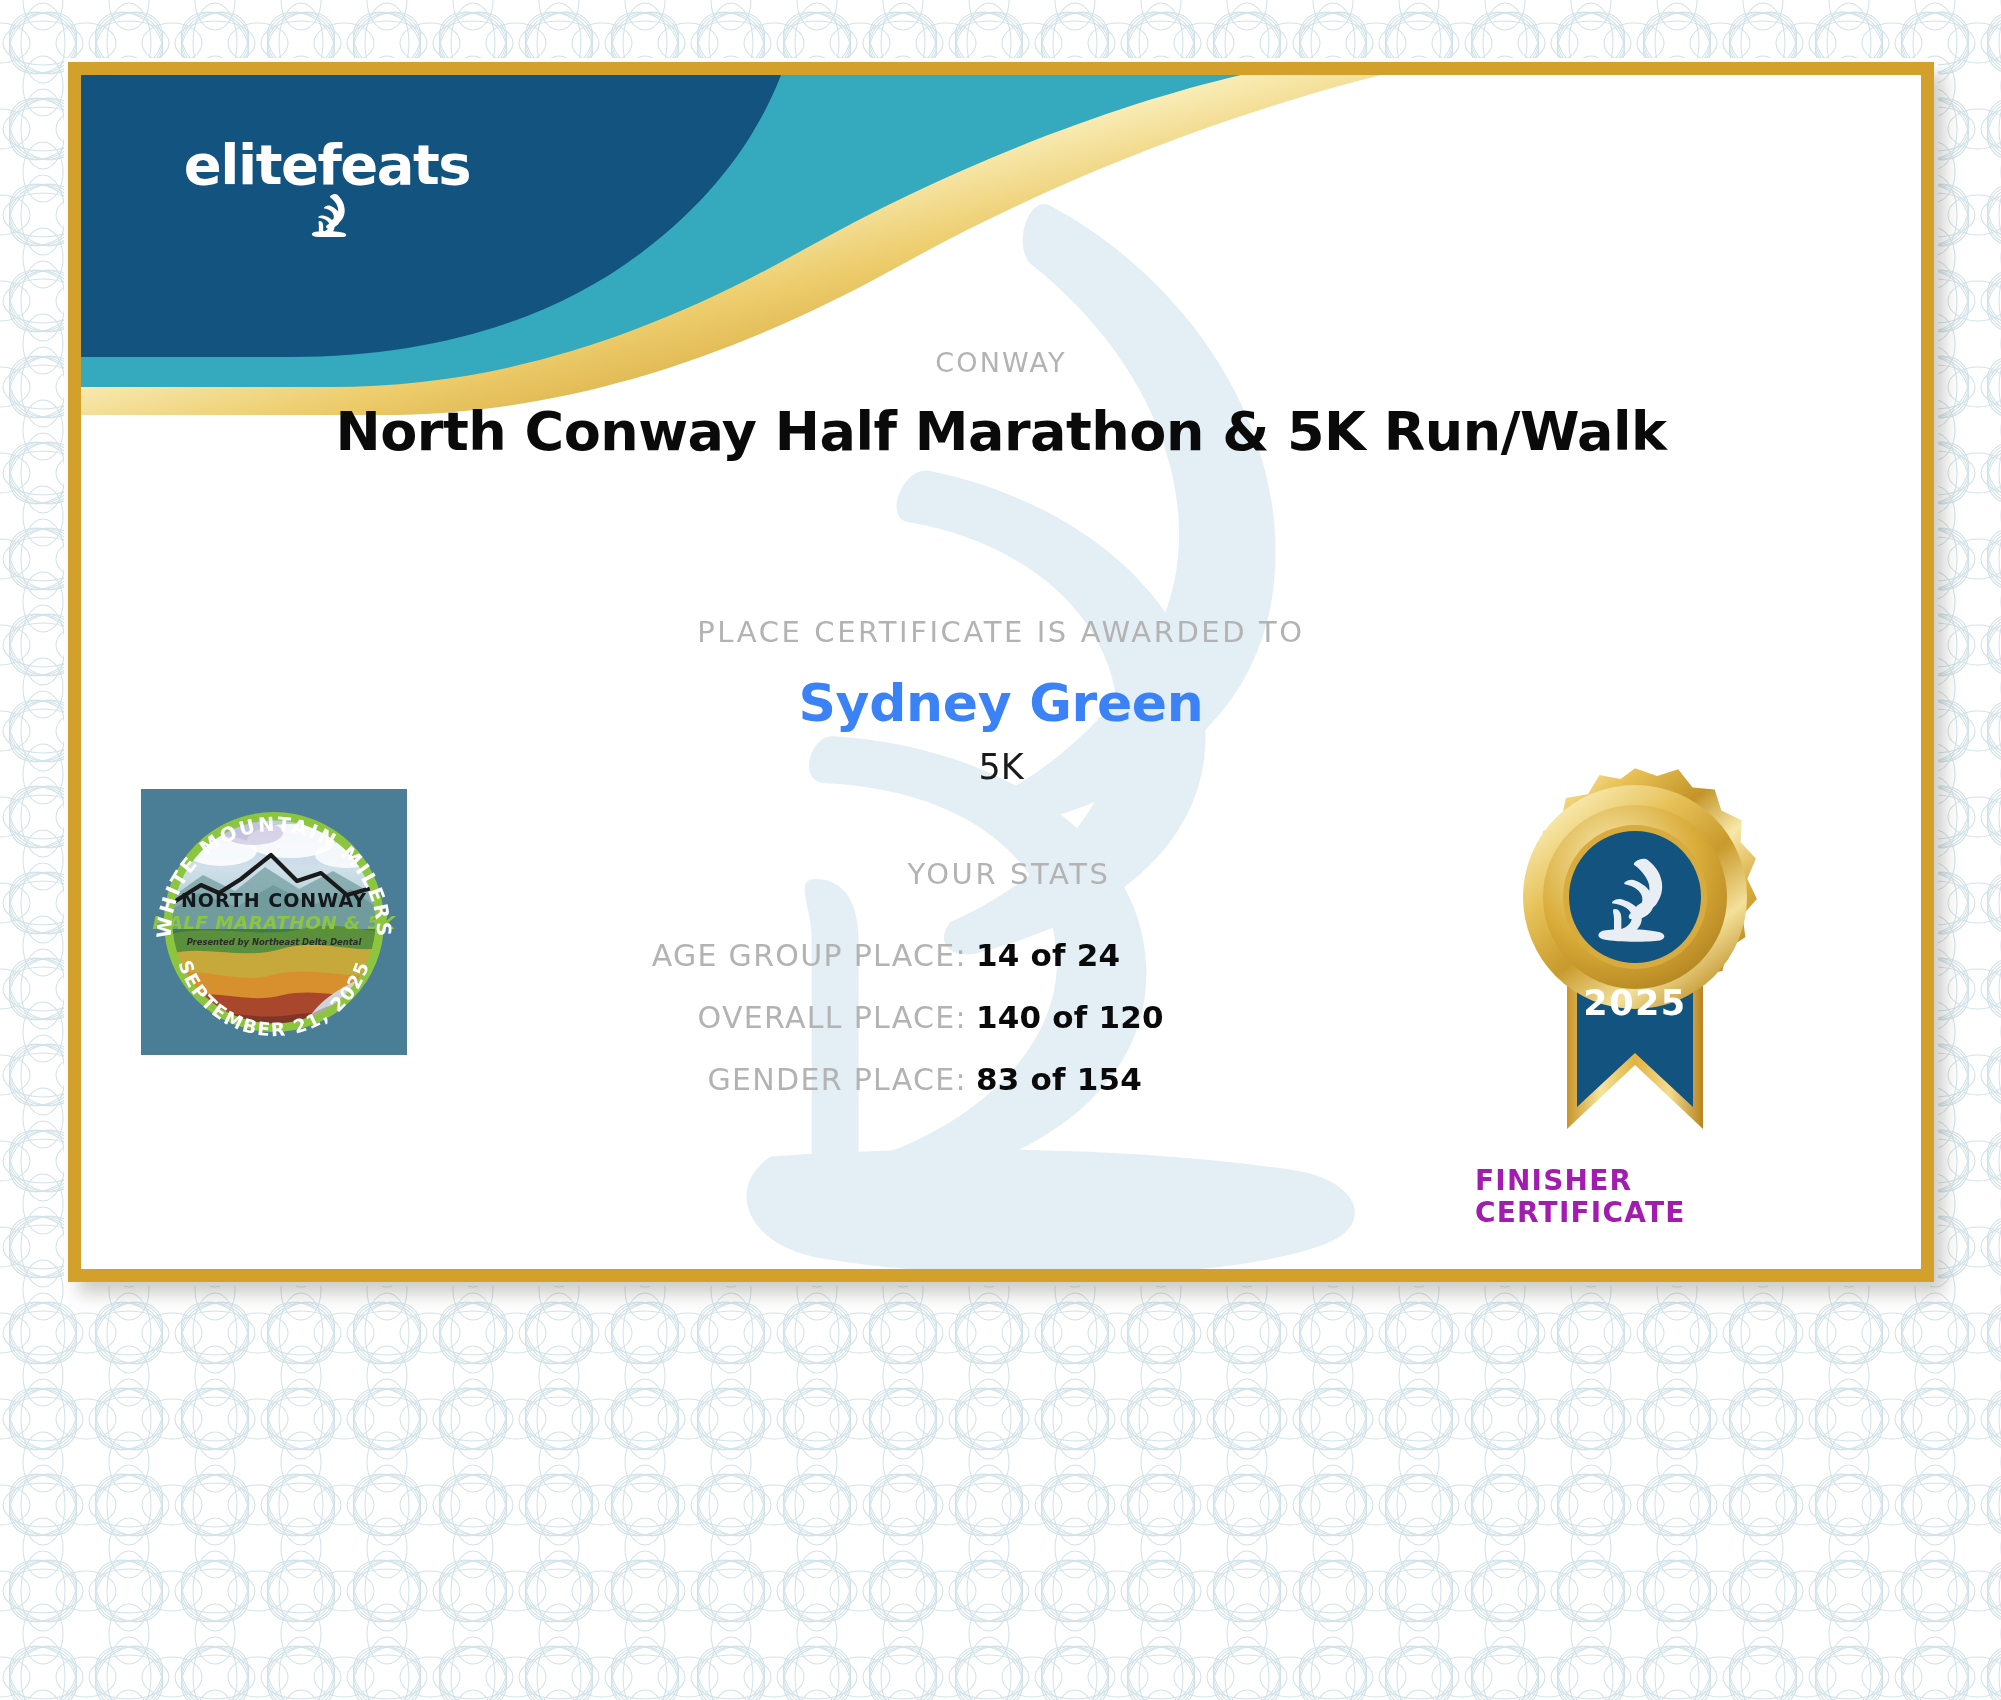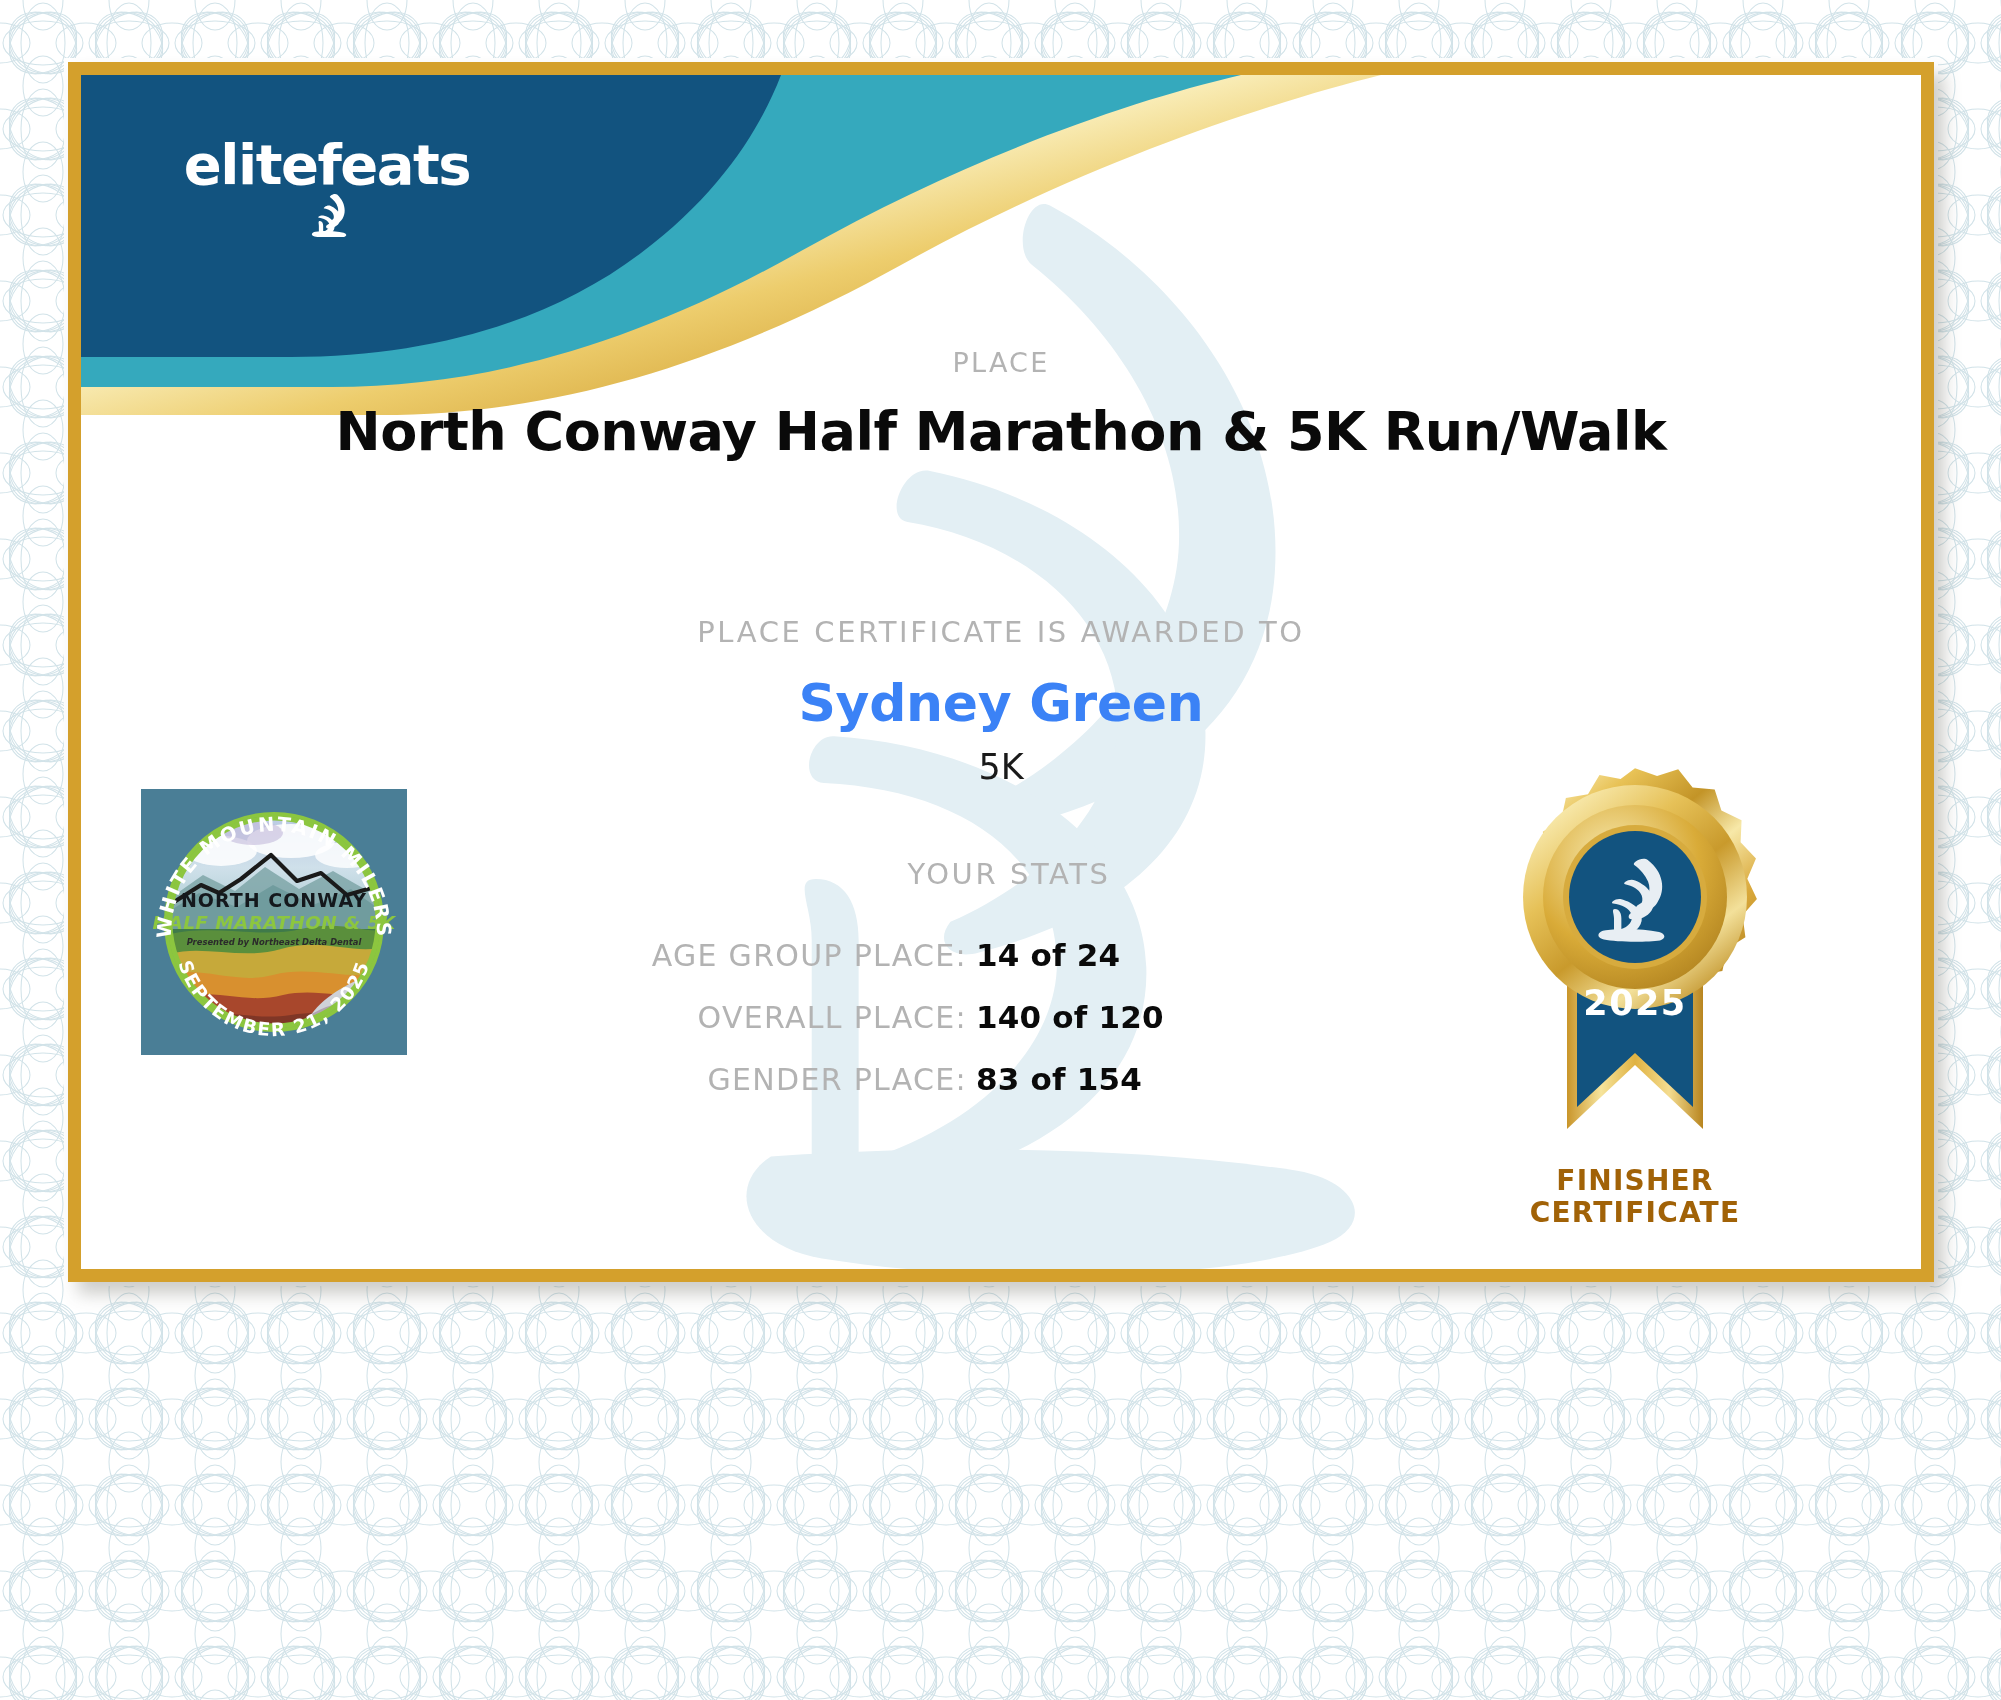--- a/index.html
+++ b/index.html
@@ -175,22 +175,21 @@
   #finisher-medal {
     position:absolute;
     left:1414px; top:672px;
     width:280px; height:420px;
     z-index:6;
   }
   #finisher-caption {
     position:absolute;
     left:1394px; top:1090px;
     width:320px;
-    text-align:center;
-    color:#a16207;
+    color:#a21caf;
     font-family:"DejaVu Sans", sans-serif;
     font-weight:700;
     font-size:28px;
     letter-spacing:1.2px;
     line-height:1.16;
     z-index:6;
   }
 </style>
 </head>
 <body>
@@ -400,21 +399,21 @@
 
       <text x="140" y="268" text-anchor="middle" font-family="DejaVu Sans, sans-serif" font-size="35" font-weight="bold" fill="#ffffff" letter-spacing="1.5">2025</text>
     </svg>
 
     <div id="finisher-caption">
       <div>FINISHER</div>
       <div>CERTIFICATE</div>
     </div>
 
     <div id="content">
-      <div id="event-label" class="section-label">PLACE</div>
+      <div id="event-label" class="section-label">CONWAY</div>
       <div id="event-title">North Conway Half Marathon &amp; 5K Run/Walk</div>
 
       <div id="awarded-label" class="section-label">PLACE CERTIFICATE IS AWARDED TO</div>
       <div id="recipient-name">Sydney Green</div>
       <div id="race-distance">5K</div>
 
       <div id="stats-label" class="section-label">YOUR STATS</div>
 
       <div id="stats-table">
         <div class="stat-row">

